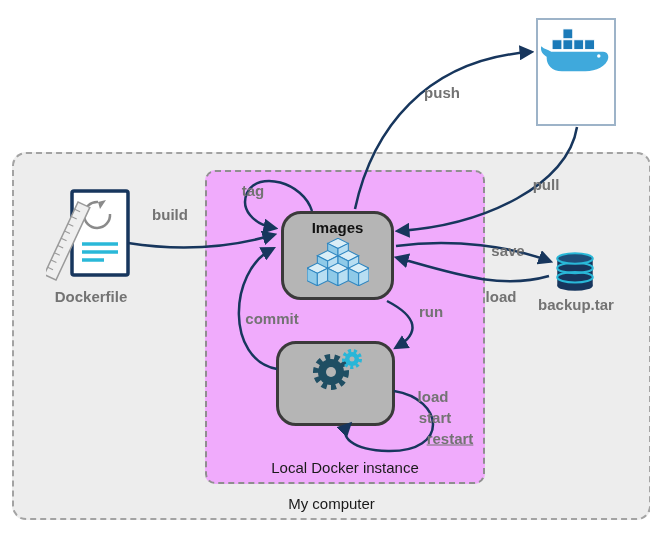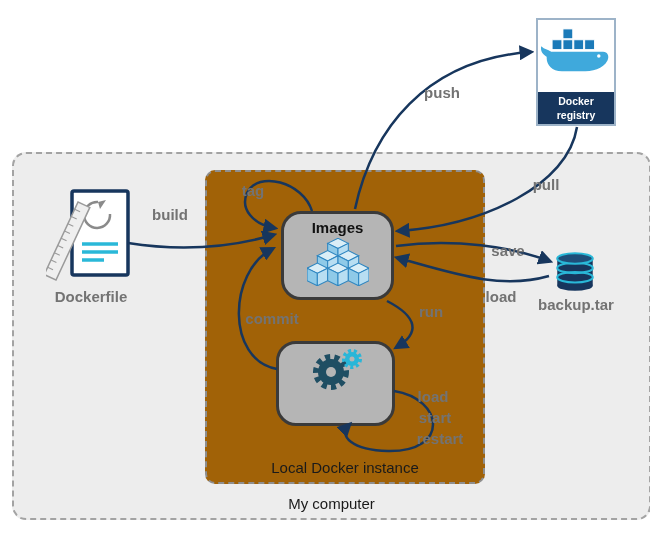--- a/index.html
+++ b/index.html
@@ -2,21 +2,21 @@
 <html><head>
 <meta charset="utf-8">
 <style>
   html,body { margin:0; padding:0; background:#fff; }
   .stage { position:relative; width:650px; height:535px; background:#ffffff;
            font-family:"Liberation Sans", sans-serif; overflow:hidden; }
 
   .outer-box { position:absolute; left:12px; top:152px; width:619px; height:364px;
                background:#ededed; border:2px dashed #a3a3a3; border-radius:14px; z-index:1;padding-left:16px; }
   .inner-box { position:absolute; left:205px; top:170px; width:276px; height:310px;
-               background:#a16207; border:2px dashed #8f8f8f; border-radius:10px; z-index:2; }
+               background:#f0abfc; border:2px dashed #8f8f8f; border-radius:10px; z-index:2; }
   .caption { position:absolute; left:0; right:0; bottom:6px; text-align:center;
              font-size:15px; color:#1a1a1a; }
 
   .node { position:absolute; background:#b5b5b5; border:3px solid #3a3a3a;
           border-radius:20px; z-index:3; text-align:center; box-sizing:border-box; }
   .node-images { left:281px; top:211px; width:113px; height:89px; }
   .node-containers { left:276px; top:341px; width:119px; height:85px; }
   .node-label { font-weight:bold; font-size:15px; color:#111; margin-top:5px; }
   .node svg { display:block; margin:2px auto 0; }
 
@@ -106,24 +106,20 @@
     <svg width="76" height="58" viewBox="0 0 70 52" style="display:block;margin:6px auto 0;">
       <rect x="23" y="2" width="9" height="9" fill="#1b7ab8" stroke="#ffffff" stroke-width="0.8"></rect>
       <rect x="13" y="12" width="9" height="9" fill="#1b7ab8" stroke="#ffffff" stroke-width="0.8"></rect>
       <rect x="23" y="12" width="9" height="9" fill="#1b7ab8" stroke="#ffffff" stroke-width="0.8"></rect>
       <rect x="33" y="12" width="9" height="9" fill="#1b7ab8" stroke="#ffffff" stroke-width="0.8"></rect>
       <rect x="43" y="12" width="9" height="9" fill="#1b7ab8" stroke="#ffffff" stroke-width="0.8"></rect>
       <path d="M8 23 H60 C64 23 66 27 64 31 C60 39 50 41 40 41 H22 C13 41 8 35 8 29 Z" fill="#3fa9dc"></path>
       <path d="M9 28 C4 26 2 22 3 18 C6 21 9 21 12 23 Z" fill="#3fa9dc"></path>
       <circle cx="56" cy="27" r="1.6" fill="#ffffff"></circle>
     </svg>
-    <div class="registry-banner">
-      <div>Docker</div>
-      <div>registry</div>
-    </div>
   </div>
 
   <div class="backup-wrap">
     <svg width="48" height="50" viewBox="0 0 46 46">
       <ellipse cx="23" cy="38" rx="17" ry="5" fill="#17365d"></ellipse>
       <rect x="6" y="12" width="34" height="26" fill="#17365d"></rect>
       <ellipse cx="23" cy="30" rx="17" ry="5" fill="none" stroke="#2ab8d8" stroke-width="2"></ellipse>
       <ellipse cx="23" cy="21" rx="17" ry="5" fill="none" stroke="#2ab8d8" stroke-width="2"></ellipse>
       <ellipse cx="23" cy="12" rx="17" ry="5" fill="#1f4e79" stroke="#2ab8d8" stroke-width="2"></ellipse>
     </svg>
@@ -152,15 +148,15 @@
   <div class="lbl" style="left:170px; top:214px;">build</div>
   <div class="lbl" style="left:253px; top:190px;">tag</div>
   <div class="lbl" style="left:442px; top:92px;">push</div>
   <div class="lbl" style="left:513px; top:184px;margin-left:33px;">pull</div>
   <div class="lbl" style="left:508px; top:250px;">save</div>
   <div class="lbl" style="left:501px; top:296px;">load</div>
   <div class="lbl" style="left:431px; top:311px;">run</div>
   <div class="lbl" style="left:272px; top:318px;">commit</div>
   <div class="lbl" style="left:433px; top:396px;">load</div>
   <div class="lbl" style="left:435px; top:417px;">start</div>
-  <div class="lbl" style="left:440px; top:438px;">restart</div>
+  <div class="lbl" style="left:450px; top:438px;text-decoration:underline;">restart</div>
 
 </div>
 
 </body></html>

